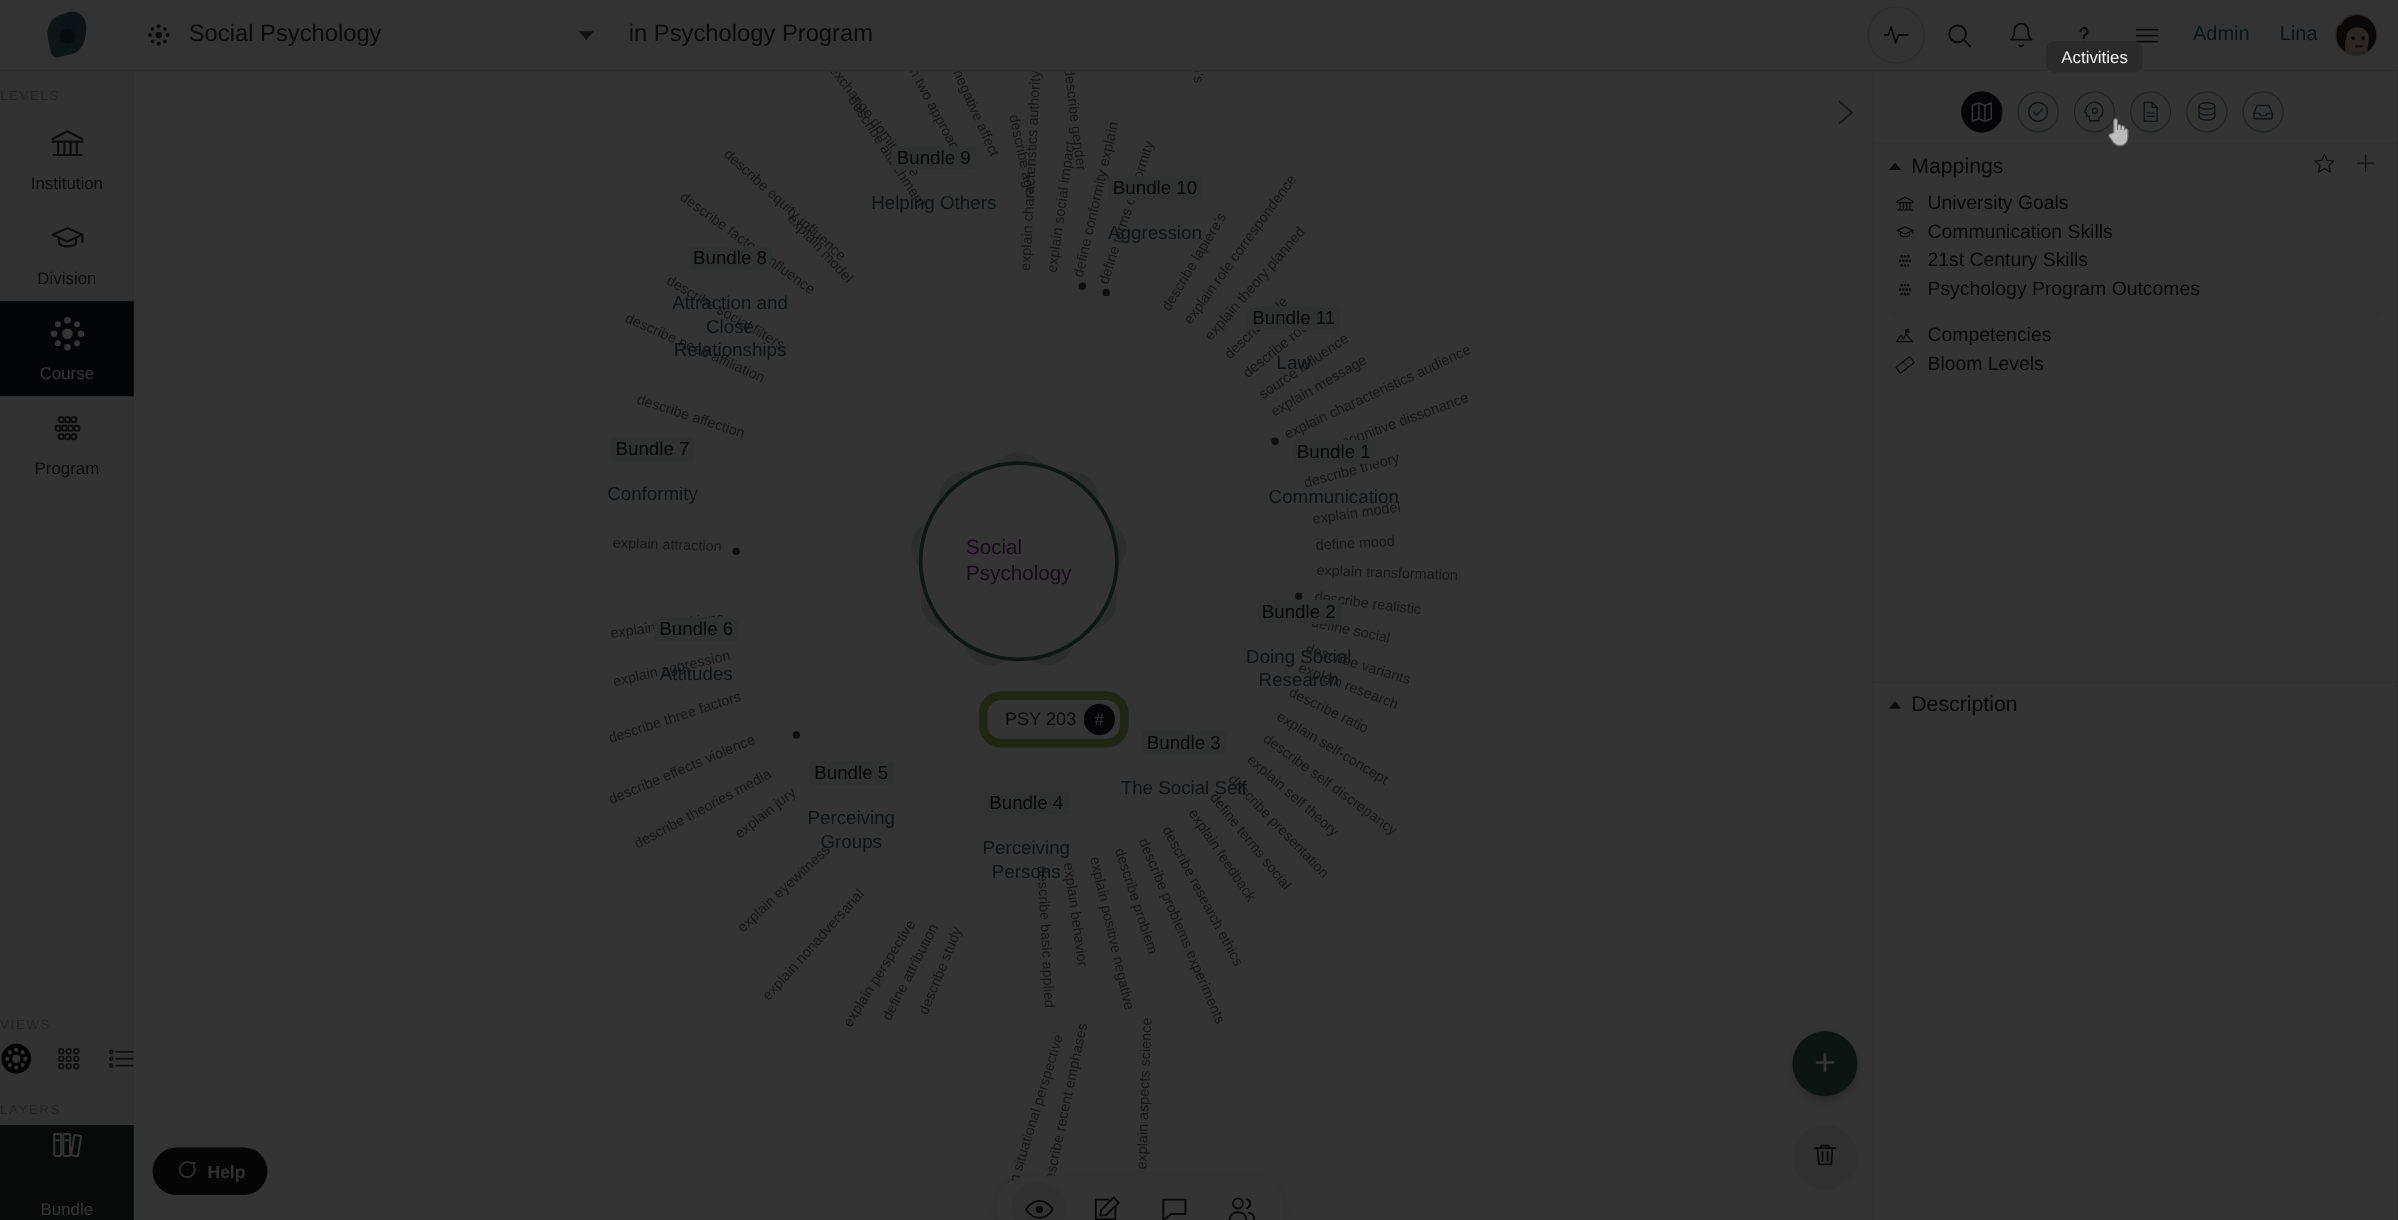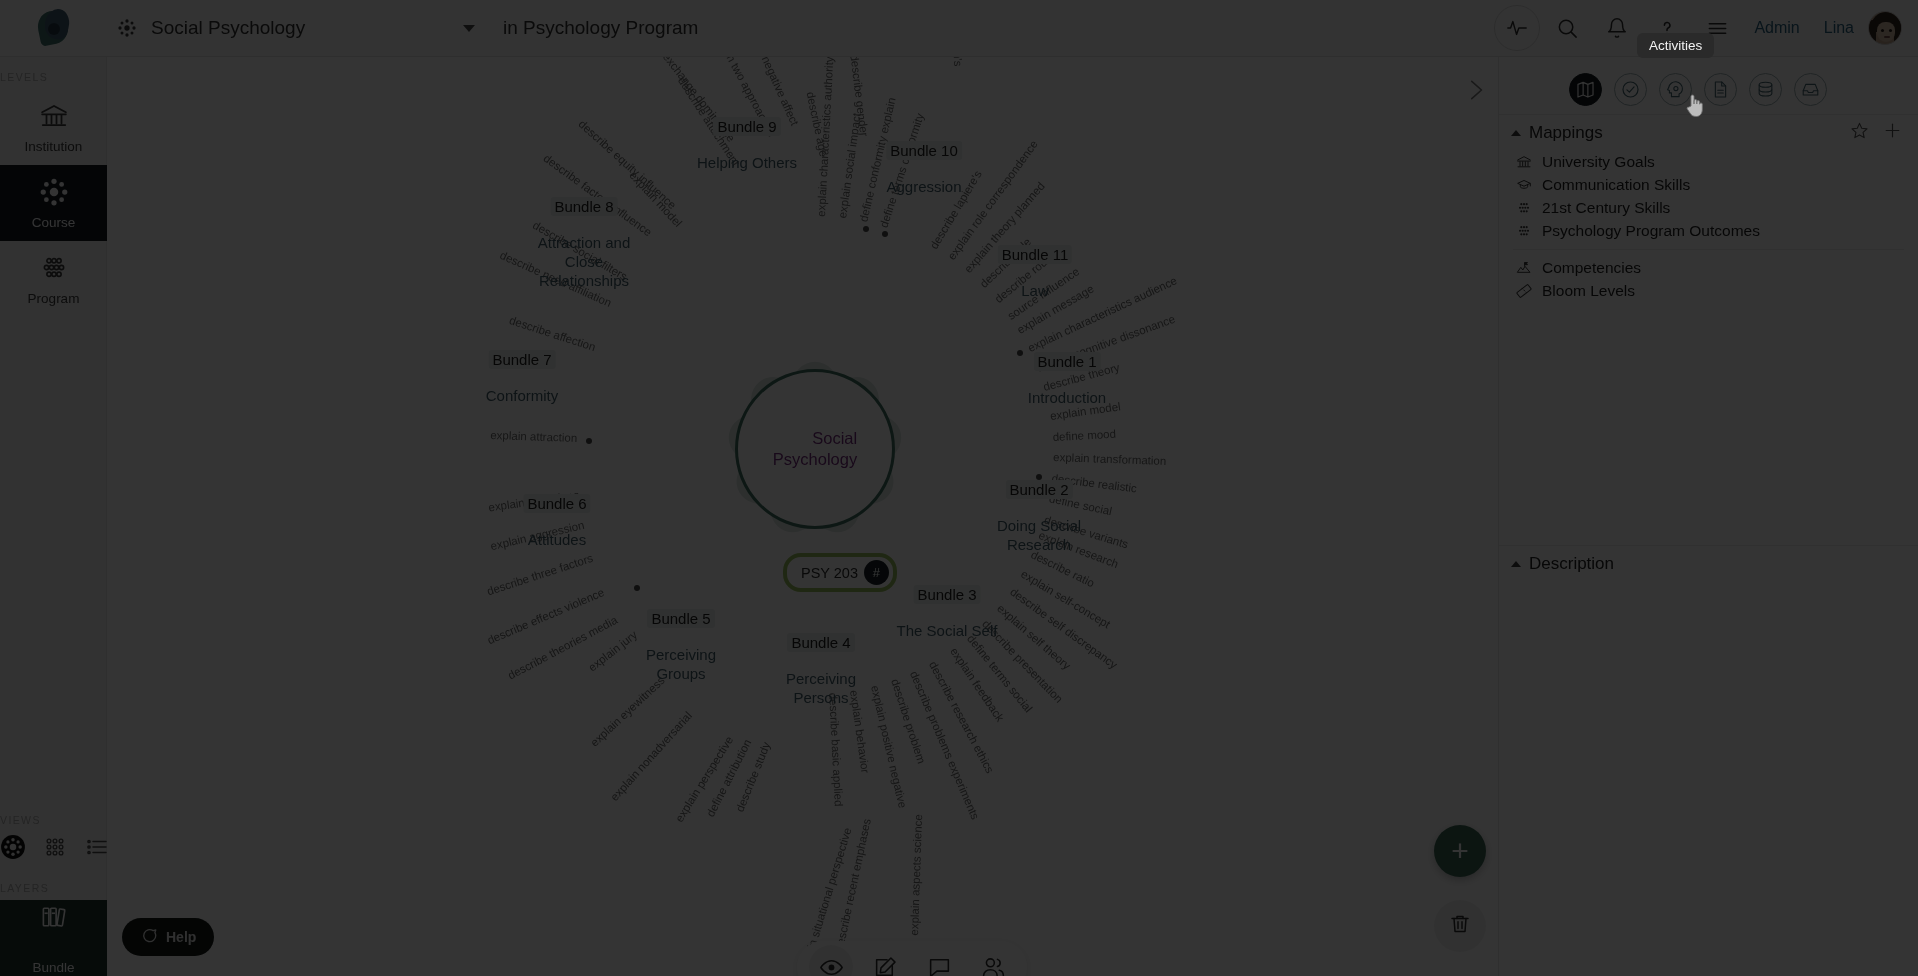--- a/index.html
+++ b/index.html
@@ -147,28 +147,28 @@
     opacity: .85;
     border-radius: 22px 42px 22px 42px;
     transform-origin: center center;
   }
   .core {
     position: absolute; left: 0; top: 0;
     width: 160px; height: 160px; border-radius: 50%;
     border: 3.5px solid #1d7a5f;
     background: #ffffff;
     display: flex; align-items: center; justify-content: center;
-    text-align: right;
+    text-align: left;
     color: #a21caf; font-size: 16.5px; line-height: 1.25;
     cursor: pointer;
   }
   .course-pill {
     position: absolute; left: 676px; top: 496px;
     display: flex; align-items: center; gap: 6px;
-    background: #ffffff; border: 4px solid #84cc16;
+    background: #ffffff; border: 7px solid #84cc16;
     border-radius: 18px; padding: 3px 4px 3px 14px;
     font-size: 14.5px; color: #2b2b2b; cursor: pointer;
   }
   .pill-badge {
     width: 25px; height: 25px; border-radius: 50%;
     background: #10212b; color: #fff;
     display:flex; align-items:center; justify-content:center;
     font-size: 13px;
   }
 
@@ -392,20 +392,30 @@
           <line x1="6" y1="11.5" x2="6" y2="18"></line>
             <line x1="10" y1="11.5" x2="10" y2="18"></line>
           <line x1="14" y1="11.5" x2="14" y2="18"></line>
             <line x1="18" y1="11.5" x2="18" y2="18"></line>
           <line x1="3" y1="19.2" x2="21" y2="19.2"></line>
         </svg>
       </span>
       <span class="side-label">Institution</span>
     </div>
 
+    <div class="side-item">
+      <span>
+        <svg width="30" height="30" viewBox="0 0 24 24" fill="none" stroke="currentColor" stroke-width="1.4" stroke-linecap="round" stroke-linejoin="round">
+          <path d="M2.5 9.5L12 5.2l9.5 4.3L12 13.8z"></path>
+          <path d="M6.5 11.4v3.2c0 1.3 2.5 2.3 5.5 2.3s5.5-1 5.5-2.3v-3.2"></path>
+          <line x1="21.5" y1="9.5" x2="21.5" y2="14"></line>
+        </svg>
+      </span>
+      <span class="side-label">Division</span>
+    </div>
 
     <div class="side-item active">
       <span>
         <svg width="30" height="30" viewBox="0 0 24 24" fill="currentColor">
           <circle cx="12" cy="12" r="3.4"></circle>
           <circle cx="12" cy="3.4" r="2.1"></circle>
             <circle cx="12" cy="20.6" r="2.1"></circle>
           <circle cx="3.4" cy="12" r="2.1"></circle>
             <circle cx="20.6" cy="12" r="2.1"></circle>
           <circle cx="5.9" cy="5.9" r="1.9"></circle>
@@ -568,21 +578,21 @@
         <div class="spoke" style="left: 497.858px; top: 503.734px; transform: rotate(332deg) translate(-100%, -50%); transform-origin: 100% 50%; text-align: right;">describe theories media</div>
         <div class="spoke" style="left: 488.92px; top: 484.994px; transform: rotate(337deg) translate(-100%, -50%); transform-origin: 100% 50%; text-align: right;">describe effects violence</div>
         <div class="spoke" style="left: 481.649px; top: 465.546px; transform: rotate(342deg) translate(-100%, -50%); transform-origin: 100% 50%; text-align: right;">describe three factors</div>
         <div class="spoke" style="left: 476.1px; top: 445.538px; transform: rotate(347deg) translate(-100%, -50%); transform-origin: 100% 50%; text-align: right;">explain aggression</div>
         <div class="spoke" style="left: 472.316px; top: 425.123px; transform: rotate(352deg) translate(-100%, -50%); transform-origin: 100% 50%; text-align: right;">explain definitions</div>
         <div class="spoke" style="left: 470.145px; top: 383.694px; transform: rotate(362deg) translate(-100%, -50%); transform-origin: 100% 50%; text-align: right;">explain attraction</div>
         <div class="dot" style="left: 479.138px; top: 381.113px;"></div>
       </div>
 
     <div id="bundles-layer">
-        <div class="bundle" style="left: 960px; top: 295px;"><div class="bname">Bundle 1</div><div class="btopic">Introduction</div></div>
+        <div class="bundle" style="left: 960px; top: 295px;"><div class="bname">Bundle 1</div><div class="btopic">Communication</div></div>
         <div class="bundle" style="left: 932px; top: 423px;"><div class="bname">Bundle 2</div><div class="btopic">Doing Social
 Research</div></div>
         <div class="bundle" style="left: 840px; top: 528px;"><div class="bname">Bundle 3</div><div class="btopic">The Social Self</div></div>
         <div class="bundle" style="left: 714px; top: 576px;"><div class="bname">Bundle 4</div><div class="btopic">Perceiving
 Persons</div></div>
         <div class="bundle" style="left: 574px; top: 552px;"><div class="bname">Bundle 5</div><div class="btopic">Perceiving
 Groups</div></div>
         <div class="bundle" style="left: 450px; top: 437px;"><div class="bname">Bundle 6</div><div class="btopic">Attitudes</div></div>
         <div class="bundle" style="left: 415px; top: 293px;"><div class="bname">Bundle 7</div><div class="btopic">Conformity</div></div>
         <div class="bundle" style="left: 477px; top: 140px;"><div class="bname">Bundle 8</div><div class="btopic">Attraction and

